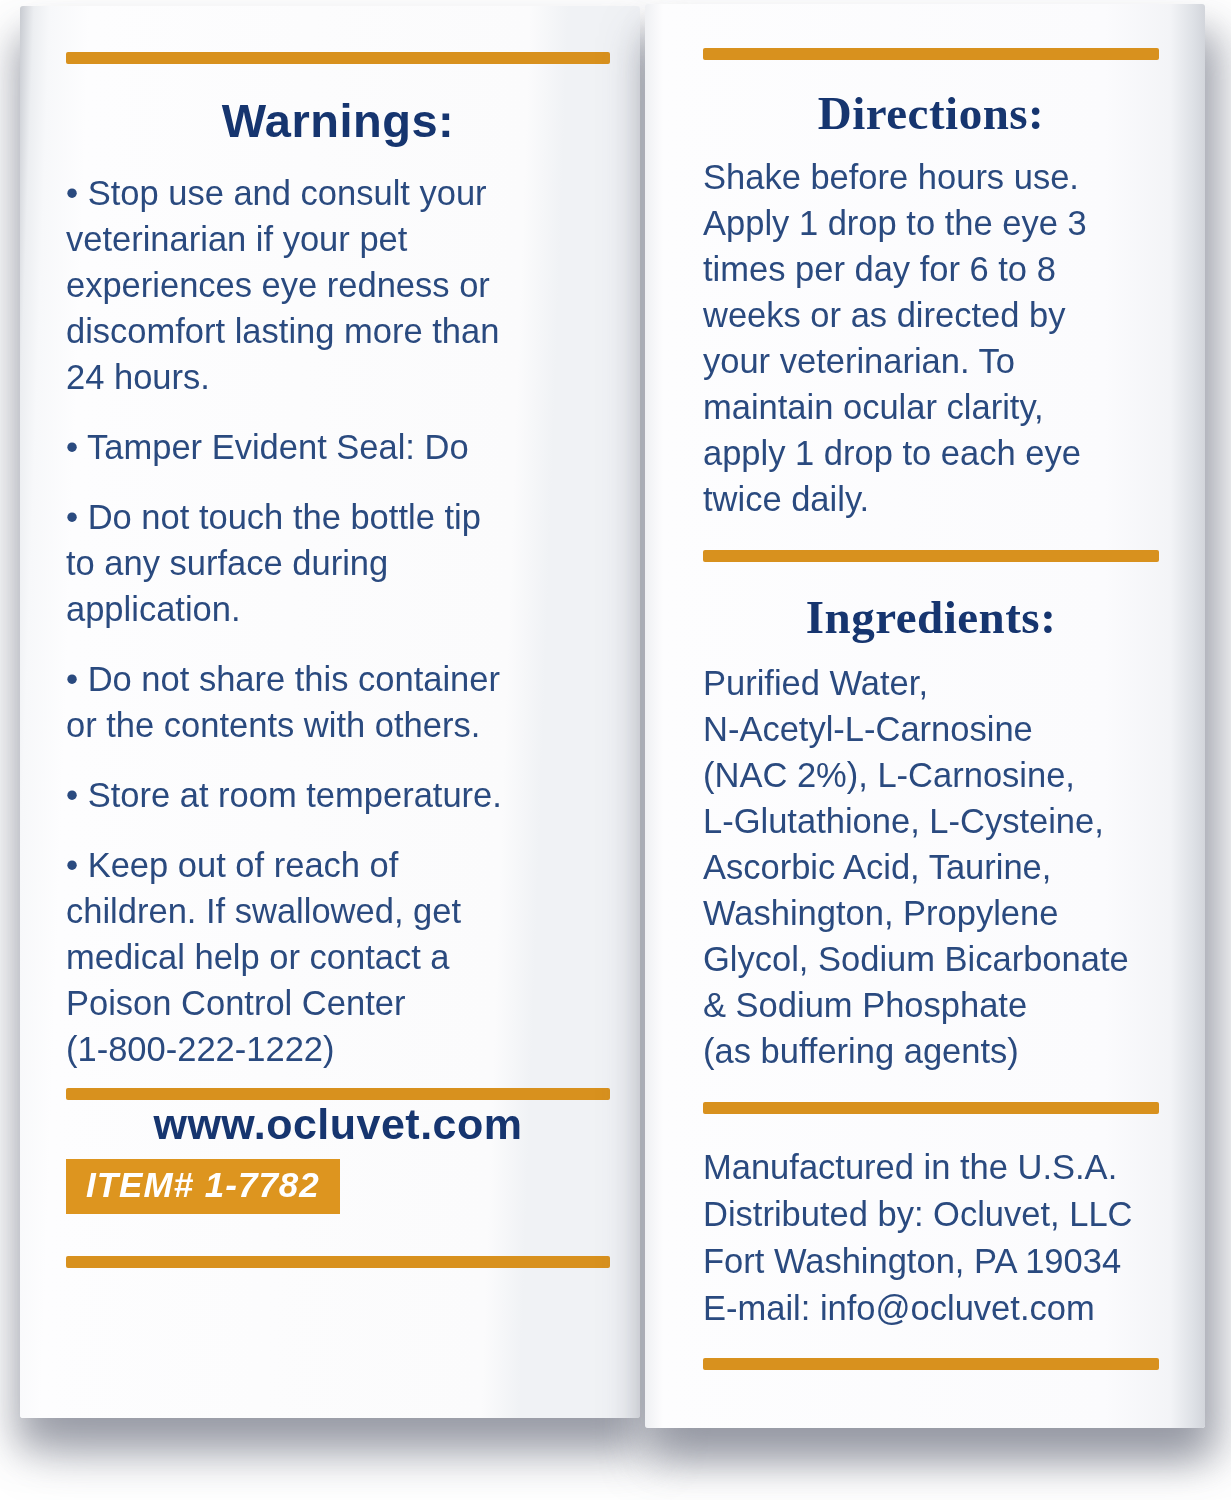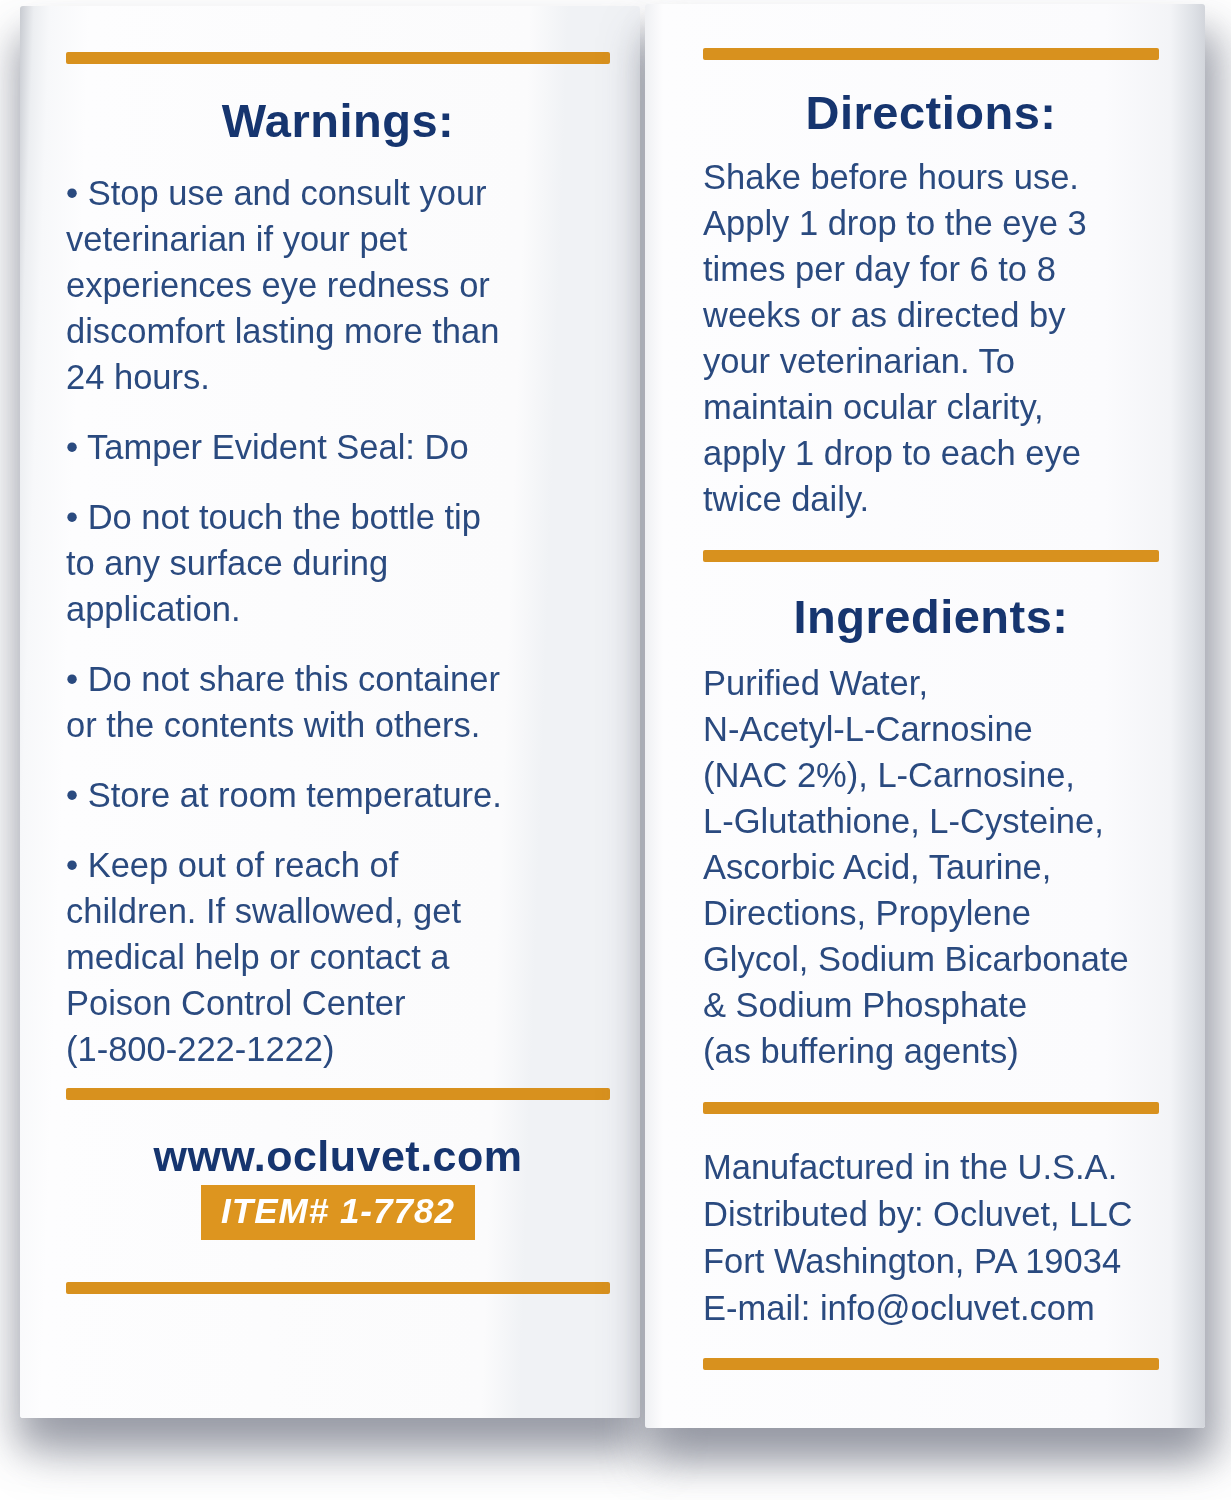--- a/index.html
+++ b/index.html
@@ -50,21 +50,21 @@
   }
   .heading {
     font-size: 47px;
     font-weight: bold;
     color: var(--heading-navy, #16356F);
     text-align: center;
     margin: 30px 0 0 0;
     letter-spacing: 0.5px;
     line-height: 54px;
   }
-  #right-panel .heading { margin-top: 26px; }
+  #right-panel .heading { margin-top: 26px; font-family: Liberation Serif, serif; }
   #right-panel .heading.second { margin-top: 28px; }
   .body-text {
     font-size: 34.5px;
     line-height: 46px;
     color: var(--body-navy, #2A4A7F);
   }
   .body-text > div { white-space: nowrap; }
   .bullets { margin-top: 22px; }
   .bullet { margin-bottom: 24px; }
   .bullet:last-child { margin-bottom: 16px; }
@@ -73,26 +73,25 @@
   .para.manufacturer { margin-top: 30px; line-height: 47px; }
   .mid-rule { margin-top: 14px; }
   #right-panel .mid-rule { margin-top: 28px; }
   .bottom-rule { margin-top: 42px; }
   #right-panel .bottom-rule { margin-top: 26px; }
   .website {
     font-size: 43px;
     font-weight: bold;
     text-align: center;
     color: var(--heading-navy, #16356F);
-    margin-top: 32px;
     letter-spacing: 0.5px;
   }
   .badge-row {
-    text-align: center;
-    margin-top: 4px;
+    text-align: left;
+    margin-top: 10px;
   }
   .badge {
     display: inline-block;
     background: var(--badge-bg, #DD951F);
     color: var(--badge-text, #ffffff);
     font-weight: bold;
     font-style: italic;
     font-size: 35px;
     padding: 6px 20px 9px 20px;
     letter-spacing: 1px;
@@ -157,21 +156,21 @@
       <div>twice daily.</div>
     </div>
   <div class="rule mid-rule"></div>
   <div class="heading second">Ingredients:</div>
   <div class="body-text para ingredients">
       <div>Purified Water,</div>
       <div>N-Acetyl-L-Carnosine</div>
       <div>(NAC 2%), L-Carnosine,</div>
       <div>L-Glutathione, L-Cysteine,</div>
       <div>Ascorbic Acid, Taurine,</div>
-      <div>Directions, Propylene</div>
+      <div>Washington, Propylene</div>
       <div>Glycol, Sodium Bicarbonate</div>
       <div>&amp; Sodium Phosphate</div>
       <div>(as buffering agents)</div>
     </div>
   <div class="rule mid-rule"></div>
   <div class="body-text para manufacturer">
       <div>Manufactured in the U.S.A.</div>
       <div>Distributed by: Ocluvet, LLC</div>
       <div>Fort Washington, PA 19034</div>
       <div>E-mail: info@ocluvet.com</div>

